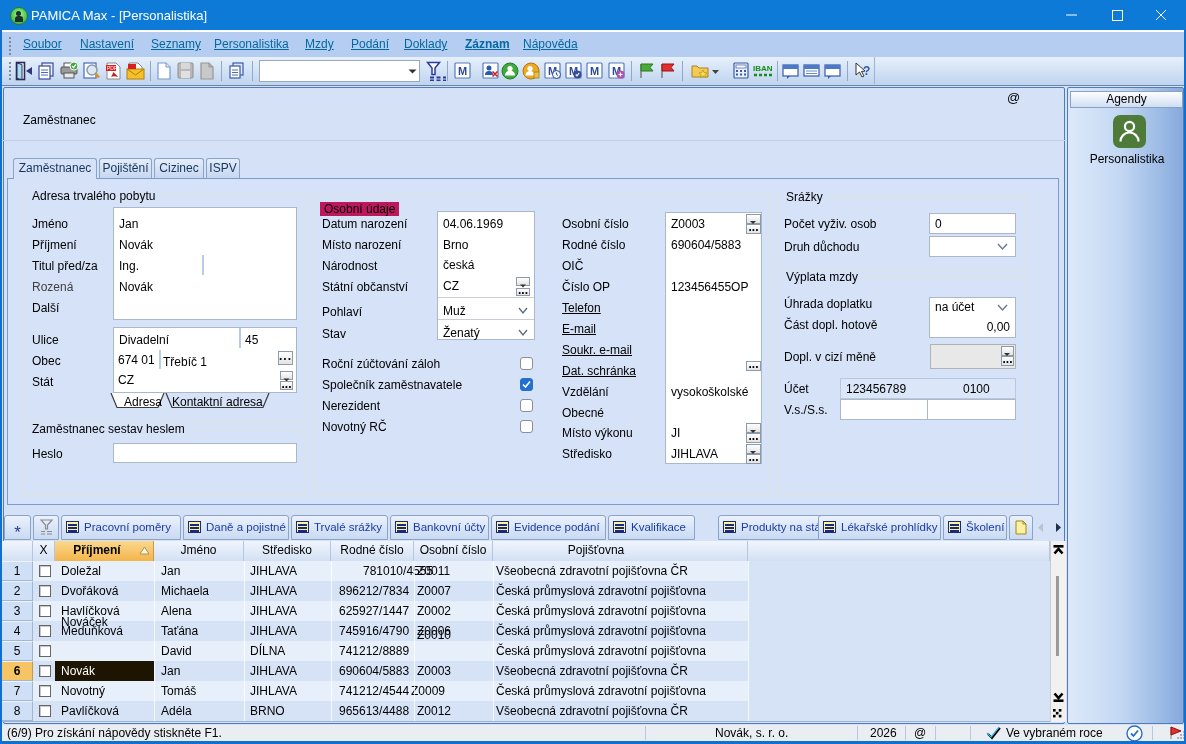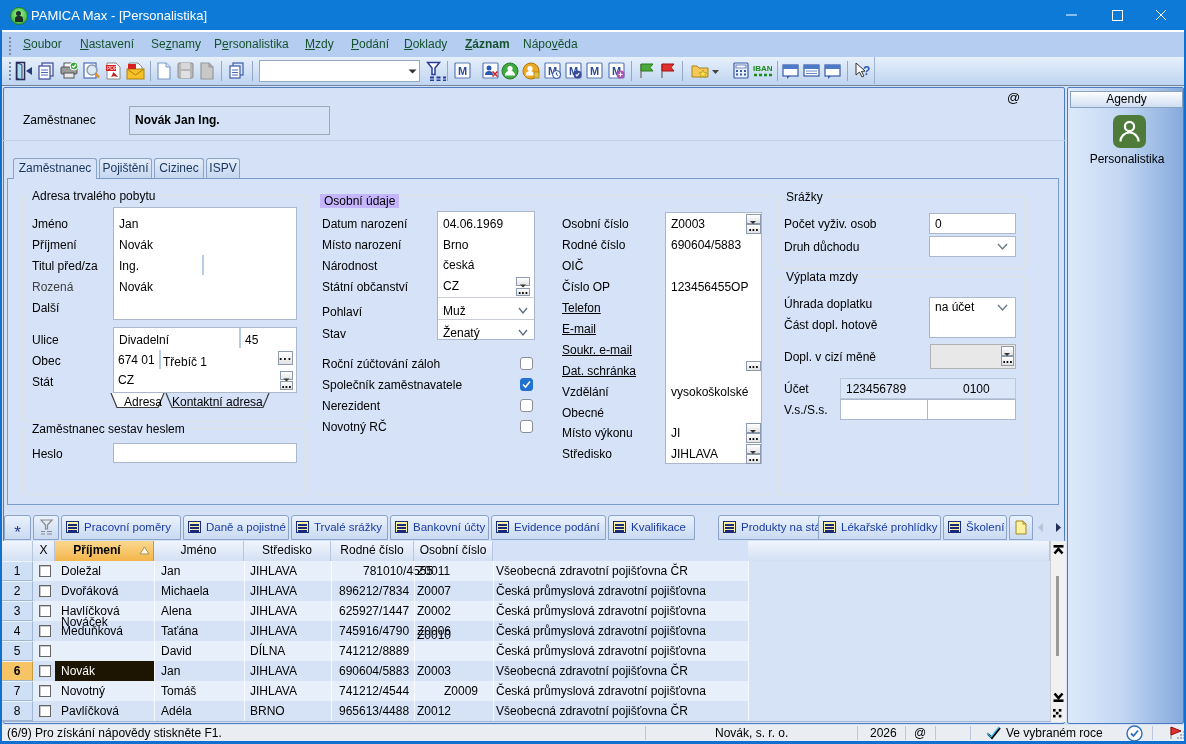--- a/index.html
+++ b/index.html
@@ -6,21 +6,21 @@
 body{width:1186px;height:744px;overflow:hidden;font-family:"Liberation Sans",sans-serif;font-size:12px;color:#000;}
 .abs{position:absolute;}
 #win{position:relative;width:1186px;height:744px;background:#d4e1f6;}
 #title{left:0;top:0;width:1186px;height:30px;background:#0d7ad8;}
 #title .txt{left:31px;top:8px;color:#fff;font-size:13px;}
 #appicon{left:10px;top:7px;width:16px;height:16px;border-radius:50%;background:radial-gradient(circle at 50% 40%, #bff0a8 0%, #5fd35f 45%, #2e9e3a 100%);border:1px solid #2a7a2a;}
 #appicon .head{position:absolute;left:5px;top:3px;width:5px;height:5px;border-radius:50%;background:#1c2f26;}
 #appicon .body{position:absolute;left:3.5px;top:8px;width:8px;height:6px;border-radius:3px 3px 0 0;background:#1c2f26;}
 #menubar{left:0;top:32px;width:1186px;height:25px;background:#b5cdf1;border-left:2px solid #1070d1;border-right:2px solid #1070d1;box-sizing:border-box;}
 #whiteline{left:0;top:30px;width:1186px;height:2px;background:#fff;}
-.mitem{position:absolute;top:5px;color:#14532d;}
+.mitem{position:absolute;top:5px;color:#0369a1;text-decoration:underline;}
 .mn{text-decoration:underline;}
 .grip{position:absolute;left:7px;width:3px;}
 #toolbar{left:0;top:57px;width:1186px;height:29px;background:linear-gradient(#e7f0fb,#bed4f0);border-left:2px solid #1070d1;border-right:2px solid #1070d1;box-sizing:border-box;border-bottom:1px solid #74819b;}
 .tsep{position:absolute;top:4px;width:1px;height:20px;background:#93a8c6;}
 #rightpanel{left:1067px;top:87px;width:117px;height:637px;background:linear-gradient(90deg,#dde9fa 0%,#c4d8f3 45%,#86aadd 100%);border:1px solid #4d7dbd;border-radius:2px;box-sizing:border-box;}
 #mainbox{left:3px;top:87px;width:1062px;height:637px;border:1px solid #4d7dbd;border-radius:2px;box-sizing:border-box;}
 #agendy{left:2px;top:3px;width:113px;height:17px;background:linear-gradient(#fdfeff,#cfdef2);border:1px solid #8aa3c4;text-align:center;line-height:15px;box-sizing:border-box;}
 #agicon{left:45px;top:27px;width:33px;height:33px;border-radius:7px;background:#4e7b3a;}
 #aglabel{left:0;top:64px;width:118px;text-align:center;}
 .flbl{position:absolute;color:#000;}
@@ -252,37 +252,36 @@
         <path d="M4 14 L4 17 L7 14" fill="#3a5aa8"></path>
       </svg>
     <div class="tsep" style="left:845px"></div>
     <div class="abs" style="left:872px;top:0;width:1px;height:27px;background:#9db3d4"></div>
     <svg class="abs" style="left:851px;top:5px" width="18" height="18">
         <path d="M3 1 L3 13 L6.5 10 L9 15 L11 14 L8.5 9.5 L12 9 Z" fill="#fff" stroke="#333" stroke-width="1"></path>
         <text x="10" y="13" font-size="12" font-weight="bold" fill="#2a5ab0" font-family="Liberation Sans">?</text>
       </svg>
   </div>
   <div class="flbl" style="left:23px;top:113px">Zaměstnanec</div>
-  <div class="abs" style="left:129px;top:106px;width:201px;height:29px;background:none;border:1px solid #9fa9b6;box-sizing:border-box;font-weight:bold;line-height:27px;padding-left:5px">Novák Jan Ing.</div>
   <div class="abs" style="left:1007px;top:90px;font-size:13px">@</div>
   <div class="abs" style="left:2px;top:140px;width:1064px;height:1px;background:#c2d0e6"></div>
   <div id="tabpage" class="abs"></div>
   <div class="mtab active" style="left:13px;width:84px">Zaměstnanec</div>
   <div class="mtab" style="left:99px;width:53px">Pojištění</div>
   <div class="mtab" style="left:154px;width:50px">Cizinec</div>
   <div class="mtab" style="left:206px;width:34px">ISPV</div>
 
   <div class="grp" style="left:22px;top:195px;width:283px;height:225px"></div>
   <div class="grp" style="left:22px;top:428px;width:283px;height:65px"></div>
   <div class="grp" style="left:315px;top:195px;width:455px;height:298px"></div>
   <div class="grp" style="left:778px;top:196px;width:247px;height:71px"></div>
   <div class="grp" style="left:778px;top:276px;width:247px;height:217px"></div>
   <div class="abs" style="left:28px;top:189px;background:#d5e2f7;padding:0 4px;z-index:2">Adresa trvalého pobytu</div>
   <div class="abs" style="left:28px;top:422px;background:#d5e2f7;padding:0 4px;z-index:2">Zaměstnanec sestav heslem</div>
-  <div class="abs" style="left:320px;top:194px;background:#c4b5fd;padding:0 4px;z-index:2">Osobní údaje</div>
+  <div class="abs" style="left:320px;top:202px;background:#be185d;padding:0 4px;z-index:2">Osobní údaje</div>
   <div class="abs" style="left:782px;top:190px;background:#d5e2f7;padding:0 4px;z-index:2">Srážky</div>
   <div class="abs" style="left:782px;top:270px;background:#d5e2f7;padding:0 4px;z-index:2">Výplata mzdy</div>
 
   <div class="flbl" style="left:32px;top:217px">Jméno</div>
   <div class="flbl" style="left:32px;top:238px">Příjmení</div>
   <div class="flbl" style="left:32px;top:259px">Titul před/za</div>
   <div class="flbl gray" style="left:32px;top:280px">Rozená</div>
   <div class="flbl" style="left:32px;top:301px">Další</div>
   <div class="wbox" style="left:113px;top:207px;width:184px;height:113px"></div>
   <div class="val" style="left:119px;top:217px">Jan</div>
@@ -394,20 +393,21 @@
   <svg class="abs" style="left:997px;top:243px" width="12" height="8">
       <path d="M1 1 L5.5 6 L10 1" fill="none" stroke="#6a7a8e" stroke-width="1.4"></path>
     </svg>
   <div class="flbl" style="left:784px;top:297px">Úhrada doplatku</div>
   <div class="flbl" style="left:784px;top:318px">Část dopl. hotově</div>
   <div class="wbox" style="left:929px;top:297px;width:87px;height:41px"></div>
   <div class="val" style="left:935px;top:300px">na účet</div>
   <svg class="abs" style="left:997px;top:304px" width="12" height="8">
       <path d="M1 1 L5.5 6 L10 1" fill="none" stroke="#6a7a8e" stroke-width="1.4"></path>
     </svg>
+  <div class="val" style="left:0;top:320px;width:1010px;text-align:right">0,00</div>
   <div class="flbl" style="left:784px;top:350px">Dopl. v cizí měně</div>
   <div class="abs" style="left:930px;top:344px;width:86px;height:25px;background:#e8e8e8;border:1px solid #b2b2b2;box-sizing:border-box"></div>
   <div class="minibtn" style="left:1001px;top:346px;width:13px;height:10px"><svg width="11" height="8">
         <path d="M2 3 L8 3 L5 6 Z" fill="#333"></path>
       </svg></div>
   <div class="minibtn" style="left:1001px;top:356px;width:13px;height:10px;text-align:center;line-height:4px;font-weight:bold">...</div>
   <div class="flbl" style="left:784px;top:382px">Účet</div>
   <div class="flbl" style="left:784px;top:403px">V.s./S.s.</div>
   <div class="abs" style="left:840px;top:378px;width:176px;height:21px;background:#dbe7f8;border:1px solid #b9c8de;box-sizing:border-box"></div>
   <div class="val" style="left:846px;top:382px">123456789</div>
@@ -439,20 +439,21 @@
 
   <div class="th" style="left:2px;width:31px"></div>
   <div class="th" style="left:33px;width:22px">X</div>
   <div class="th" style="left:55px;width:99px;background:linear-gradient(#fbd88e,#f3b54a);border-right-color:#c89a40;border-bottom-color:#c89a40;font-weight:bold;padding-right:14px">Příjmení<svg class="abs" style="left:84px;top:5px" width="11" height="9">
         <path d="M5.5 1 L10 8 L1 8 Z" fill="#fdf6e2" stroke="#b09050" stroke-width="1"></path>
       </svg></div>
   <div class="th" style="left:154px;width:90px">Jméno</div>
   <div class="th" style="left:244px;width:87px">Středisko</div>
   <div class="th" style="left:331px;width:83px">Rodné číslo</div>
   <div class="th" style="left:414px;width:79px">Osobní číslo</div>
+  <div class="th" style="left:493px;width:255px;padding-right:48px">Pojišťovna</div>
   <div class="th" style="left:748px;width:302px"></div>
   <div class="abs" style="left:748px;top:561px;width:302px;height:160px;background:#d6e3f7"></div>
   <div class="gut" style="left:2px;top:561px;width:31px;">1</div>
   <div class="abs" style="left:33px;top:561px;width:715px;height:20px;background:#e7effb"></div>
   <div class="abs" style="left:39px;top:565px;width:12px;height:12px;background:#fff;border:1px solid #666;box-shadow:inset 1px 1px 0 #c8c8c8;box-sizing:border-box"></div>
   <div class="cell" style="left:55px;top:561px;width:99px">Doležal</div>
   <div class="cell" style="left:154px;top:561px;width:90px;padding-left:7px">Jan</div>
   <div class="cell" style="left:244px;top:561px;width:87px;padding-left:6px">JIHLAVA</div>
   <div class="cell" style="left:347px;top:561px;width:83px;padding-left:16px">781010/4555</div>
   <div class="cell" style="left:414px;top:561px;width:79px;padding-left:3px">Z0011</div>
@@ -502,21 +503,21 @@
   <div class="cell" style="left:331px;top:661px;width:83px;padding-left:8px">690604/5883</div>
   <div class="cell" style="left:414px;top:661px;width:79px;padding-left:3px">Z0003</div>
   <div class="cell" style="left:493px;top:661px;width:255px;padding-left:3px">Všeobecná zdravotní pojišťovna ČR</div>
   <div class="gut" style="left:2px;top:681px;width:31px;">7</div>
   <div class="abs" style="left:33px;top:681px;width:715px;height:20px;background:#e7effb"></div>
   <div class="abs" style="left:39px;top:685px;width:12px;height:12px;background:#fff;border:1px solid #666;box-shadow:inset 1px 1px 0 #c8c8c8;box-sizing:border-box"></div>
   <div class="cell" style="left:55px;top:681px;width:99px">Novotný</div>
   <div class="cell" style="left:154px;top:681px;width:90px;padding-left:7px">Tomáš</div>
   <div class="cell" style="left:244px;top:681px;width:87px;padding-left:6px">JIHLAVA</div>
   <div class="cell" style="left:331px;top:681px;width:83px;padding-left:8px">741212/4544</div>
-  <div class="cell" style="left:426px;top:681px;width:79px;padding-left:18px">Z0009</div>
+  <div class="cell" style="left:400px;top:681px;width:79px;padding-left:11px">Z0009</div>
   <div class="cell" style="left:493px;top:681px;width:255px;padding-left:3px">Česká průmyslová zdravotní pojišťovna</div>
   <div class="gut" style="left:2px;top:701px;width:31px;">8</div>
   <div class="abs" style="left:33px;top:701px;width:715px;height:20px;background:#d6e3f7"></div>
   <div class="abs" style="left:39px;top:705px;width:12px;height:12px;background:#fff;border:1px solid #666;box-shadow:inset 1px 1px 0 #c8c8c8;box-sizing:border-box"></div>
   <div class="cell" style="left:55px;top:701px;width:99px">Pavlíčková</div>
   <div class="cell" style="left:154px;top:701px;width:90px;padding-left:7px">Adéla</div>
   <div class="cell" style="left:244px;top:701px;width:87px;padding-left:6px">BRNO</div>
   <div class="cell" style="left:331px;top:701px;width:83px;padding-left:8px">965613/4488</div>
   <div class="cell" style="left:414px;top:701px;width:79px;padding-left:3px">Z0012</div>
   <div class="cell" style="left:493px;top:701px;width:255px;padding-left:3px">Všeobecná zdravotní pojišťovna ČR</div>

